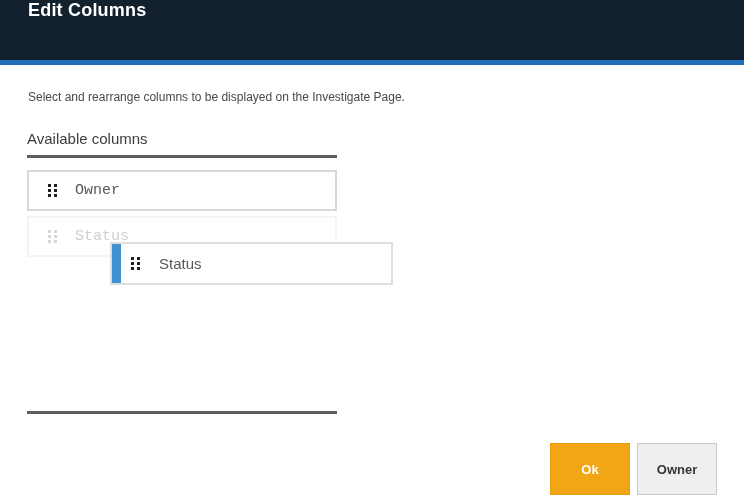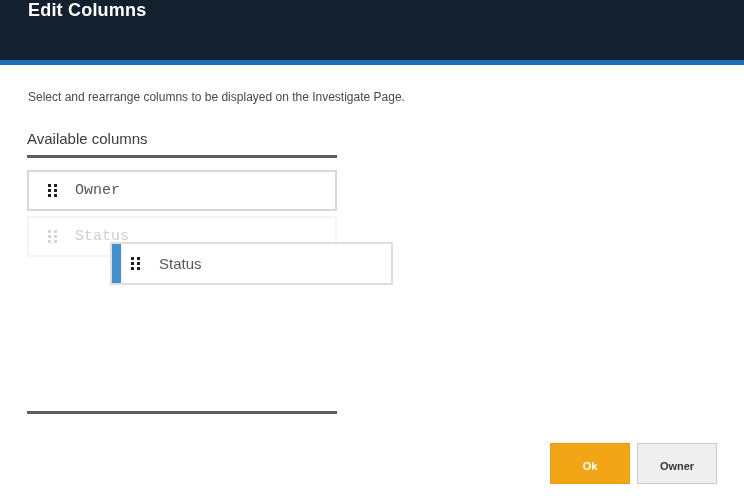--- a/index.html
+++ b/index.html
@@ -141,23 +141,23 @@
   .drag-item .item-label { margin-left: 19px; }
 
   
   .footer {
     margin-top: 29px;
     display: flex;
     justify-content: flex-end;
     gap: 7px;
   }
   .btn {
-    height: 41px;
+    height: 52px;
     min-width: 80px;
-    font-size: 11px;
+    font-size: 13px;
     font-weight: bold;
     font-family: "Liberation Sans", "DejaVu Sans", sans-serif;
     cursor: pointer;
     padding: 16px 14px;
   }
   .btn-ok {
     background: #f2a616;
     border: 1px solid #e69c0d;
     color: #ffffff;
   }

